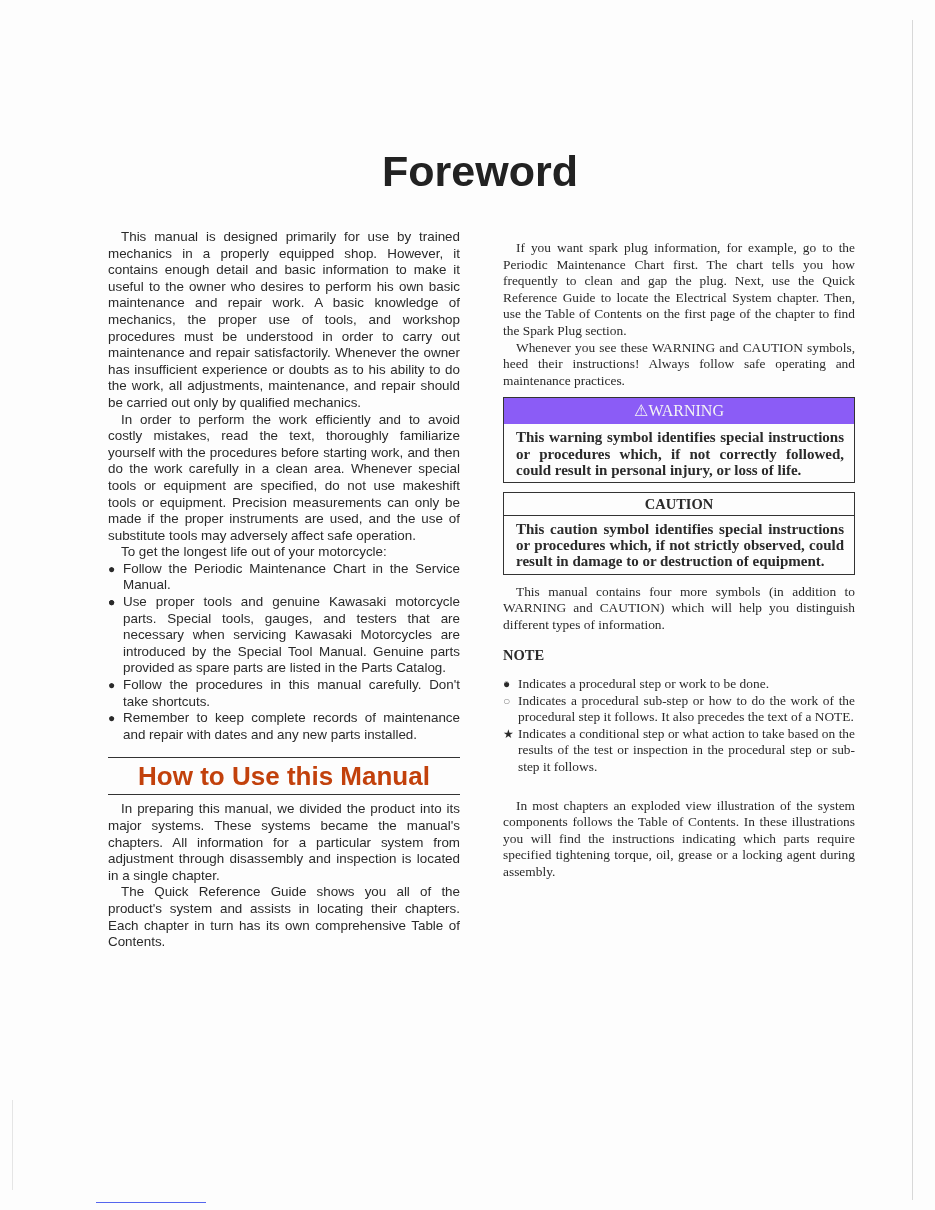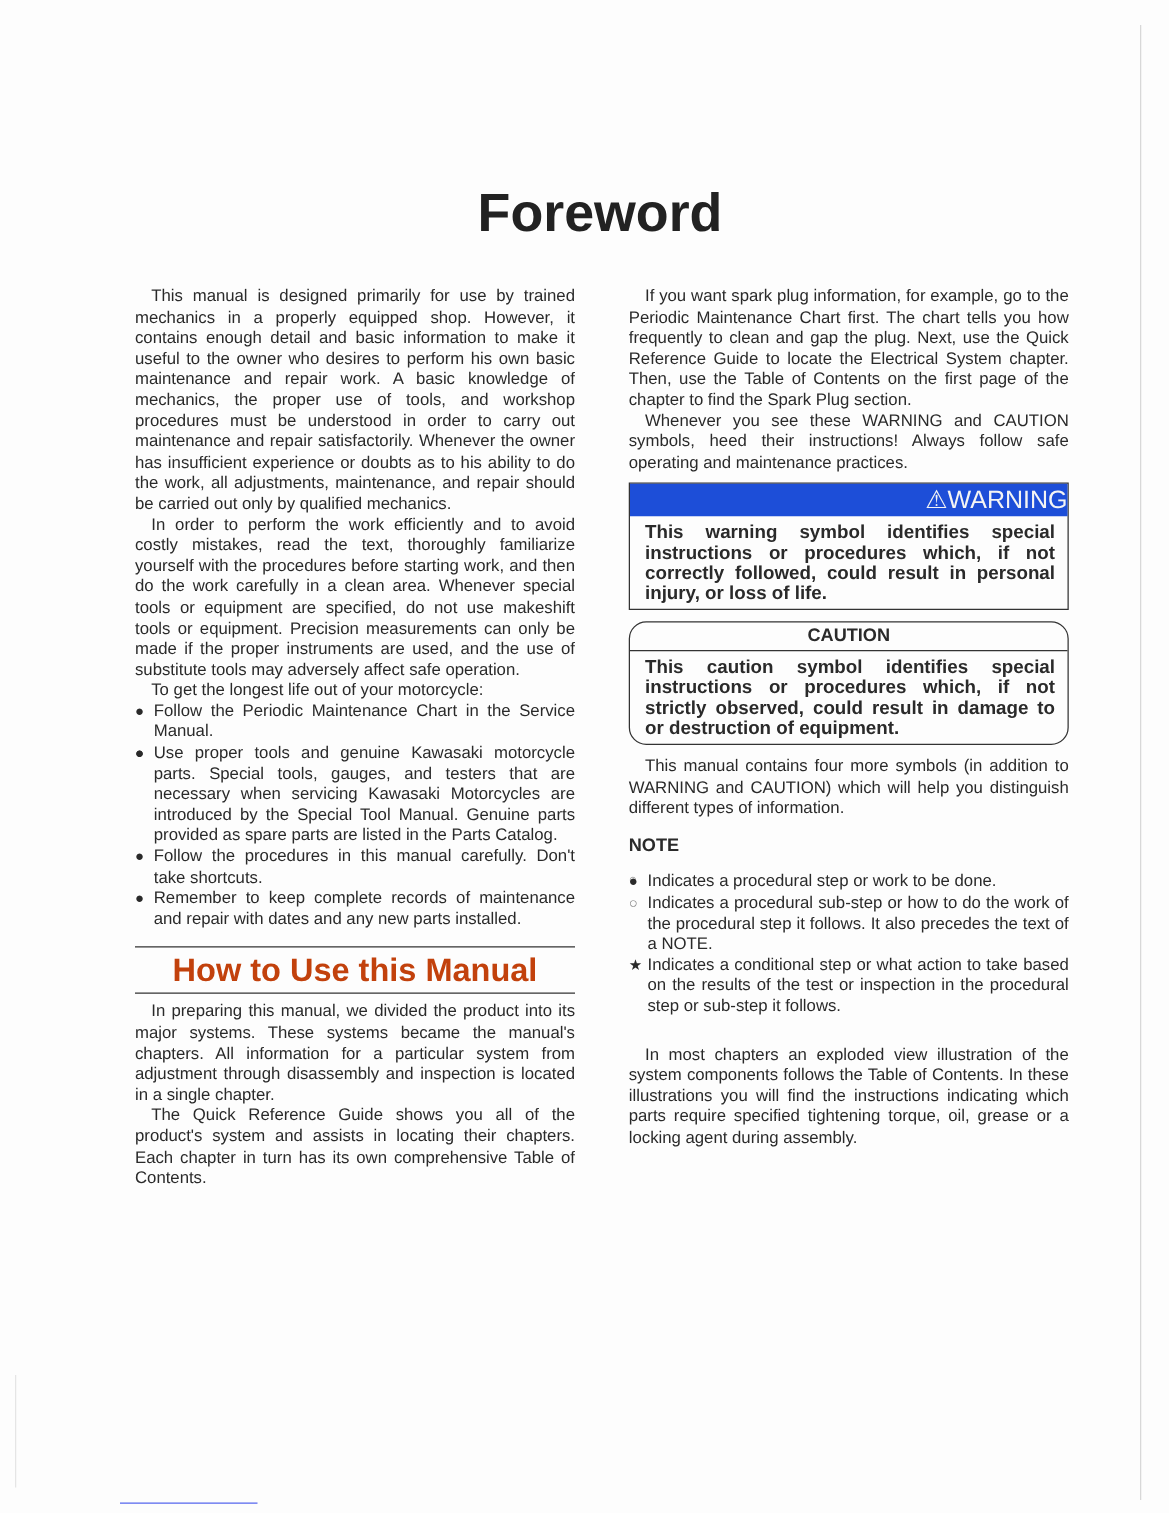--- a/index.html
+++ b/index.html
@@ -6,33 +6,33 @@
   body {
     width: 935px; height: 1210px; background: #fdfdfd; position: relative;
     overflow: hidden; font-family: "Liberation Sans", sans-serif; color: #2a2a2a;
   }
   .page-title {
     position: absolute; top: 118px; left: 0; width: 960px; text-align: center;
     font-weight: bold; font-size: 43px; color: #222; letter-spacing: 0px;
   }
   .col { position: absolute; font-size: 13.4px; line-height: 16.6px; text-align: justify; }
   .col-left { left: 108px; top: 229px; width: 352px; }
-  .col-right { left: 503px; top: 229px; width: 352px; }
+  .col-right { left: 503px; top: 240px; width: 352px; font-family: Liberation Serif, serif; }
   p { margin: 0; text-indent: 13px; }
   .bullets { margin: 0; padding: 0; list-style: none; }
   .bullets li { position: relative; padding-left: 15px; }
   .bullets li .mark { position: absolute; left: 0; top: 0; font-size: 12px; }
   .section-head {
     border-top: 1.5px solid #333; border-bottom: 1.5px solid #333;
     margin: 14px 0 6px 0; text-align: center; font-weight: bold; font-size: 26px;
     line-height: 36px; color: #c2410c;
   }
   .box { border: 1.2px solid #333; margin-top: 9px; }
   .box-head { text-align: center; font-weight: bold; font-size: 15px; line-height: 24px; }
-  .warn-head { background: #1d4ed8; color: #f4f4f4; font-size: 20px; line-height: 26px; font-weight: normal; text-align: right; }
+  .warn-head { background: #8b5cf6; color: #f4f4f4; font-size: 16px; line-height: 26px; font-weight: normal; }
   .caution-head { border-bottom: 1.2px solid #333; font-size: 14.5px; line-height: 22px; }
   .box-body { padding: 5px 10px 4px 12px; font-weight: bold; font-size: 15px; line-height: 16.2px; text-align: justify; }
   .note-head { text-align: left; font-weight: bold; font-size: 14.5px; margin: 14px 0 10px 0; }
   .note-body { position: relative; padding-left: 20px; font-style: italic; font-size: 14.2px; line-height: 18px; margin-bottom: 12px; text-align: justify; }
   .note-body .mark { position: absolute; left: 0; top: 0; font-style: normal; color: #888; font-size: 11px; }
   .gap-para { margin-top: 20px; }
   .edge-line-right { position: absolute; right: 22px; top: 20px; width: 1px; height: 1180px; background: #d8d8d8; }
   .edge-line-left { position: absolute; left: 12px; top: 1100px; width: 1px; height: 90px; background: #e5e5e5; }
   .footer-link-line { position: absolute; left: 96px; top: 1202px; width: 110px; height: 1px; background: #5566ee; }
 </style>
@@ -64,21 +64,21 @@
   <p>If you want spark plug information, for example, go to the Periodic Maintenance Chart first. The chart tells you how frequently to clean and gap the plug. Next, use the Quick Reference Guide to locate the Electrical System chapter. Then, use the Table of Contents on the first page of the chapter to find the Spark Plug section.</p>
   <p>Whenever you see these WARNING and CAUTION symbols, heed their instructions! Always follow safe operating and maintenance practices.</p>
 
   <div class="box" style="margin-top:8px;">
     <div class="box-head warn-head">
       <span>⚠</span><span>WARNING</span>
     </div>
     <div class="box-body">This warning symbol identifies special instructions or procedures which, if not correctly followed, could result in personal injury, or loss of life.</div>
   </div>
 
-  <div class="box" style="border-radius:14px;">
+  <div class="box" style="">
     <div class="box-head caution-head">CAUTION</div>
     <div class="box-body">This caution symbol identifies special instructions or procedures which, if not strictly observed, could result in damage to or destruction of equipment.</div>
   </div>
 
   <p style="margin-top:9px;">This manual contains four more symbols (in addition to WARNING and CAUTION) which will help you distinguish different types of information.</p>
 
   <div class="note-head">NOTE</div>
   <div class="note-body">
     <span class="mark">○</span>
   </div>

